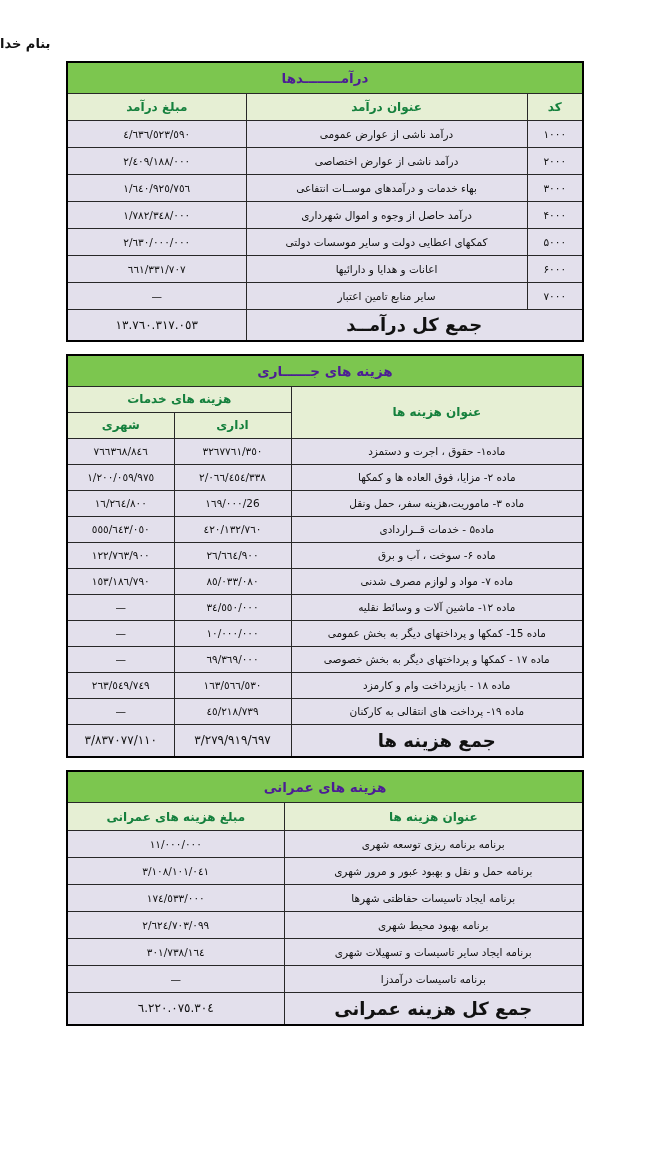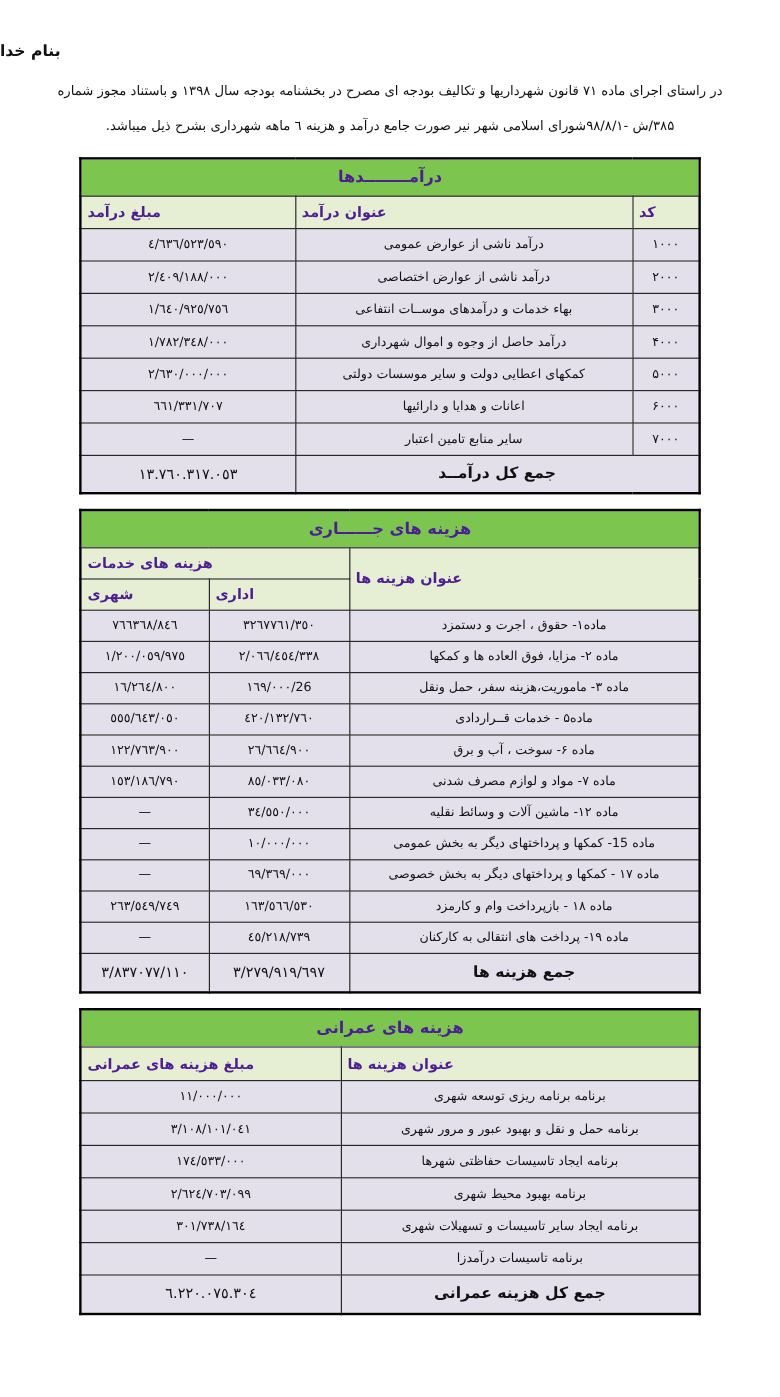--- a/index.html
+++ b/index.html
@@ -54,55 +54,51 @@
     font-size: 13.5px;
     font-weight: bold;
     height: 28px;
     text-align: center;
     color: #4c1d95;
   }
   tr.header-row th {
     background: #e6efd4;
     font-weight: bold;
     font-size: 12px;
-    text-align: left;
-    color: #4c1d95;
+    text-align: center;
+    color: #15803d;
   }
   table.budget tbody td {
     background: #e3e0ec;
     font-size: 10.5px;
     text-align: center;
   }
   td.title-cell-right { text-align: right; margin-top: 32px; }
   tr.total-row td {
     background: #d9e7b1;
     font-weight: bold;
   }
-  tr.total-row td.total-label { font-size: 13px; text-align: center; }
+  tr.total-row td.total-label { font-size: 18px; text-align: center; }
   tr.total-row td.total-amount { font-size: 12px; font-weight: normal; }
 
   table.t-revenue  tbody tr       { height: 27px; }
   table.t-revenue  tr.header-row  { height: 27px; }
   table.t-revenue  tr.total-row   { height: 31px; }
   table.t-current  tbody tr       { height: 26px; }
   table.t-current  tr.header-row  { height: 26px; }
   table.t-current  tr.total-row   { height: 33px; }
   table.t-constr   tbody tr       { height: 27px; }
   table.t-constr   tr.header-row  { height: 28px; }
   table.t-constr   tr.total-row   { height: 32px; }
 </style>
 </head>
 <body>
 
 <main class="page">
   <h1 class="bismillah">بنام خدا</h1>
-  <div class="intro">
-    <div>در راستای اجرای ماده ۷۱ قانون شهرداریها و تکالیف بودجه ای مصرح در بخشنامه بودجه سال ۱۳۹۸ و باستناد مجوز شماره</div>
-    <div>۳۸۵/ش -۹۸/۸/۱شورای اسلامی شهر نیر صورت جامع درآمد و هزینه ٦ ماهه شهرداری بشرح ذیل میباشد.</div>
-  </div>
   <div id="tables" class="tables-wrap">
       <table class="budget t-revenue">
         <colgroup>
           <col style="width: 56px;">
           <col style="width: 281px;">
           <col style="width: 179px;">
         </colgroup>
         <thead>
           <tr class="section-row">
             <th colspan="3">درآمــــــــدها</th>

